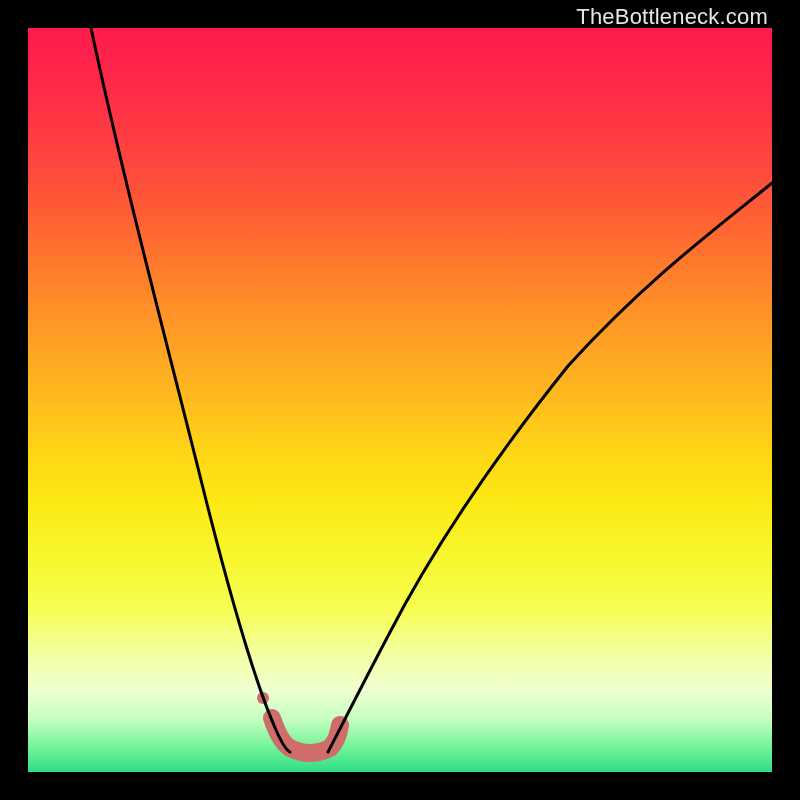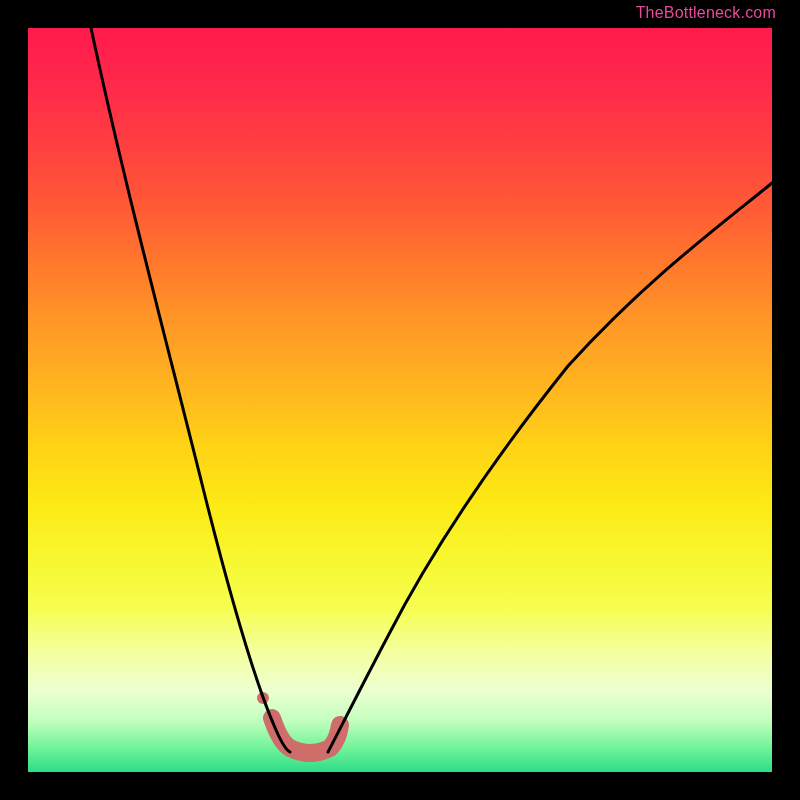--- a/index.html
+++ b/index.html
@@ -38,23 +38,23 @@
       #f6fe50 78%,
       #f4ffa0 84%,
       #edffd0 89%,
       #c4ffc0 93%,
       #6cf296 97%,
       #2edc88 100%);
   }
   .watermark {
     position: absolute;
     top: 4px;
-    right: 24px;
-    color: #ec4899;
-    font-size: 16px;
+    right: 32px;
+    color: #e5e5e5;
+    font-size: 22px;
     font-weight: 500;
     letter-spacing: 0.2px;
     z-index: 30;
   }
   svg.curves {
     position: absolute;
     left: 0;
     top: 0;
     width: 100%;
     height: 100%;

